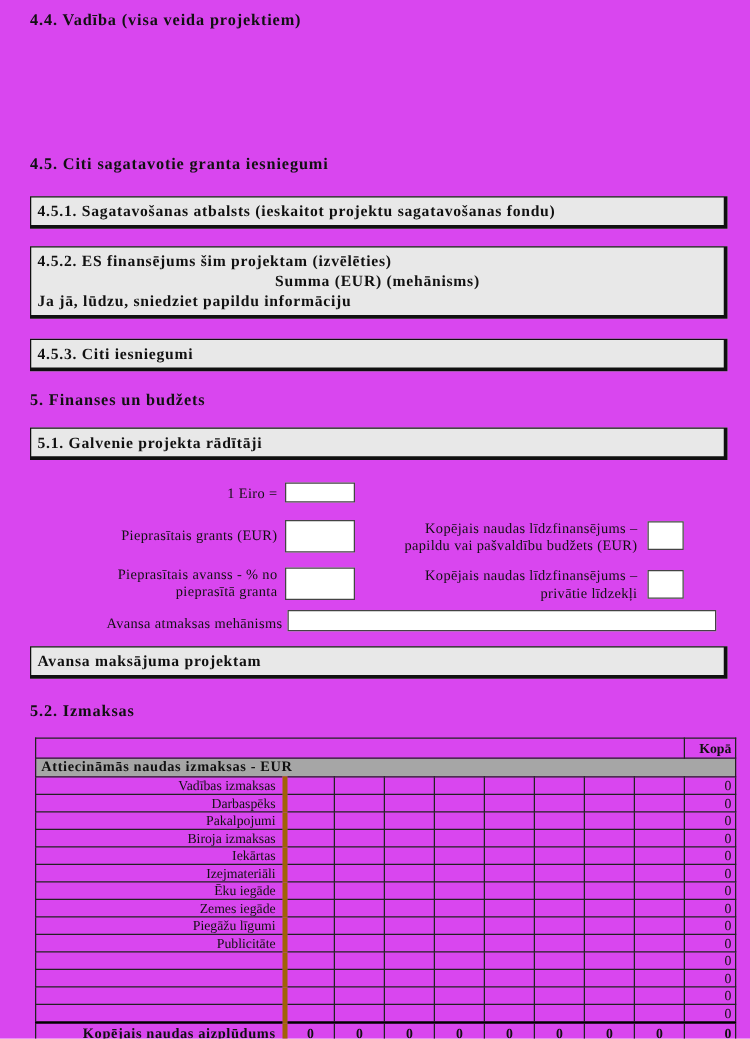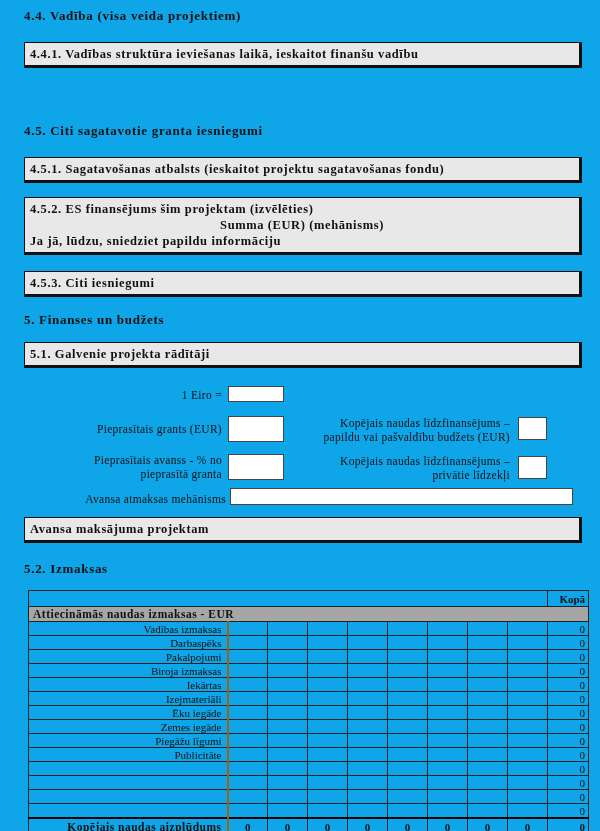--- a/index.html
+++ b/index.html
@@ -1,17 +1,17 @@
 <!DOCTYPE html>
 <html><head>
 <meta charset="utf-8">
 <style>
   html,body{margin:0;padding:0;background:#ffffff;}
   .page{
-    position:relative;width:600px;height:831px;background:#0ea5e9;
+    position:relative;width:600px;height:831px;background:#d946ef;
     font-family:"Liberation Serif","DejaVu Serif",serif;color:#111;overflow:hidden;
   }
   .heading{
     position:absolute;left:24px;font-weight:bold;font-size:13px;letter-spacing:0.7px;
   }
   .bar{
     position:absolute;left:24px;width:544px;background:#e8e8e8;
     border:1px solid #101010;border-right-width:3px;border-bottom-width:3px;
     padding:3px 5px;font-weight:bold;font-size:12.5px;letter-spacing:0.6px;line-height:16px;
   }
@@ -28,38 +28,35 @@
   }
   table.costs td{
     border:1px solid #222;height:13px;padding:0 3px;overflow:hidden;white-space:nowrap;
   }
   table.costs .hdr-empty{border-right:1px solid #222;}
   table.costs .hdr-total{font-weight:bold;text-align:right;height:15px;font-size:11px;}
   table.costs .band{
     background:#a6a6a6;font-weight:bold;font-size:11.5px;letter-spacing:0.5px;
     height:14px;padding-left:4px;
   }
-  table.costs .lbl{text-align:right;padding-right:5px;border-right:2px solid #a16207;}
+  table.costs .lbl{text-align:right;padding-right:5px;border-right:4px solid #a16207;}
   table.costs .tot{text-align:right;padding-right:3px;}
   table.costs tr.total-row td{
     border-top:2px solid #000;border-bottom:3px solid #000;font-weight:bold;height:15px;
   }
   table.costs tr.total-row .lbl{letter-spacing:0.5px;font-size:11.5px;}
   table.costs tr.total-row .val{text-align:center;}
 </style>
 </head>
 <body>
 
 <div class="page">
 
   <div class="heading" style="top:8px;">4.4. Vadība (visa veida projektiem)</div>
 
-  <div class="bar" style="top:42px;">
-    <span>4.4.1. Vadības struktūra ieviešanas laikā, ieskaitot finanšu vadību</span>
-  </div>
 
 
   <div class="heading" style="top:123px;">4.5. Citi sagatavotie granta iesniegumi</div>
 
   <div class="bar" style="top:157px;">
     <span>4.5.1. Sagatavošanas atbalsts (ieskaitot projektu sagatavošanas fondu)</span>
   </div>
 
   <div class="bar" style="top:197px;">
     <div>4.5.2. ES finansējums šim projektam (izvēlēties)</div>

